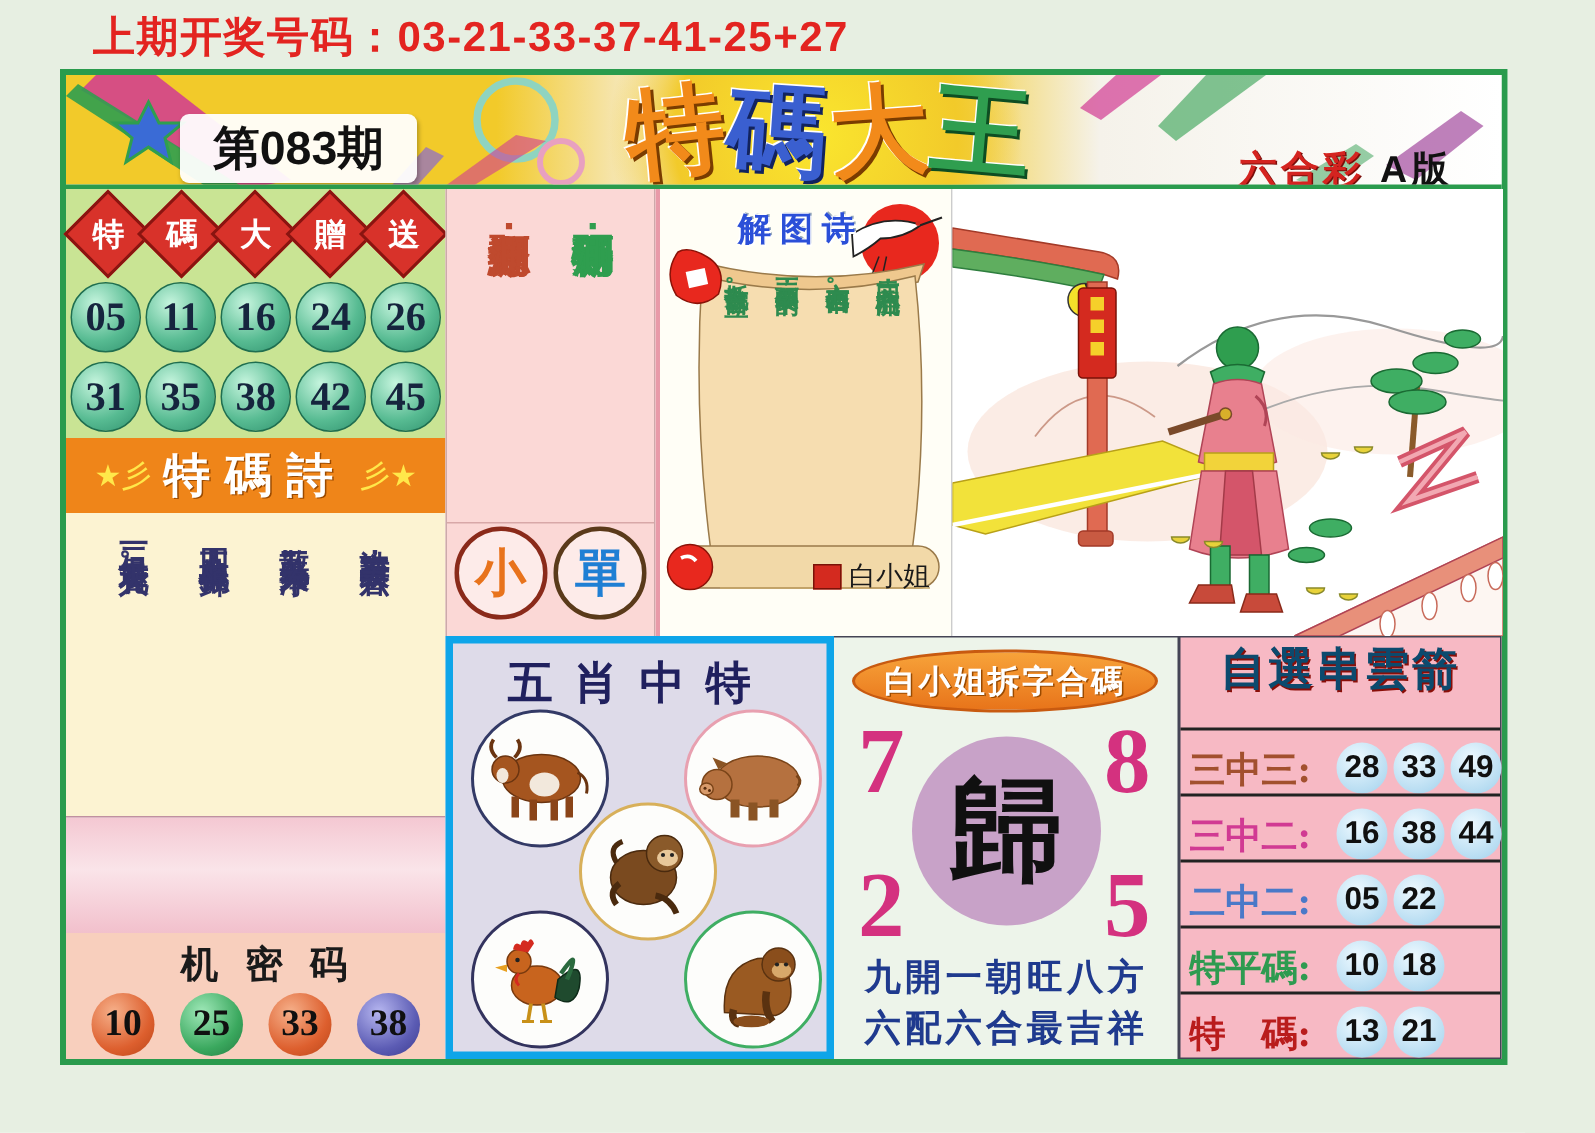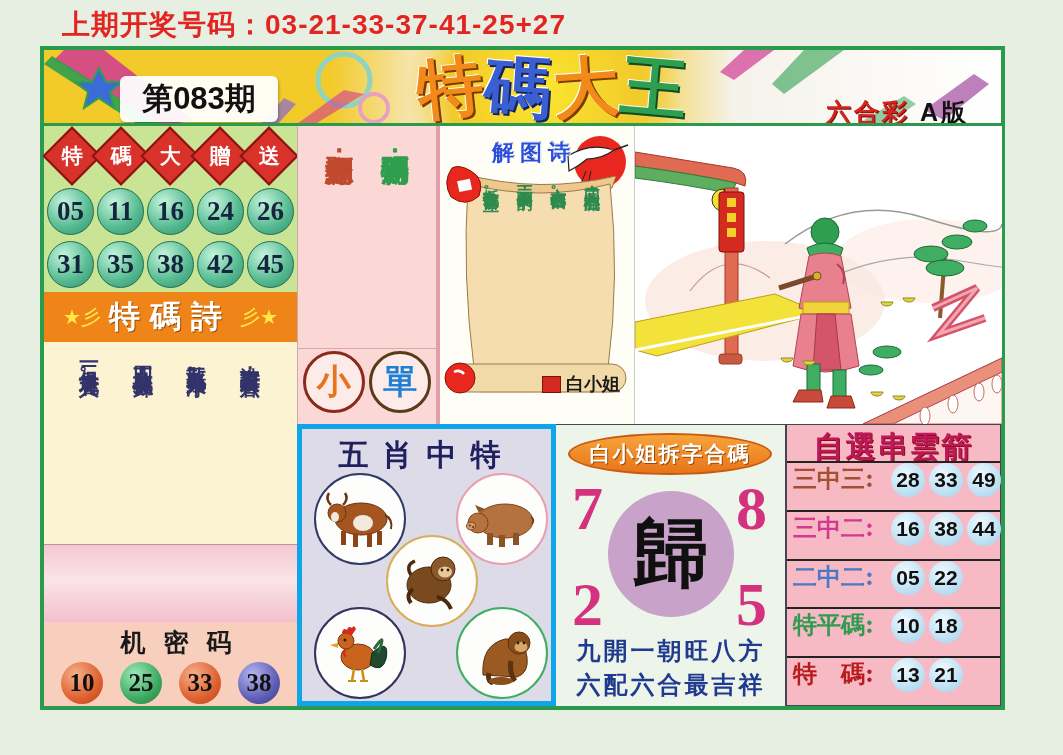--- a/index.html
+++ b/index.html
@@ -77,21 +77,21 @@
            box-sizing:border-box;border-left:3px solid #e89aa8;overflow:hidden;}
   .scrollp svg{position:absolute;left:0;top:0;}
   .scrolltitle{position:absolute;left:34px;top:12px;width:120px;text-align:center;font-size:22px;font-weight:900;
                color:#2b4fd8;letter-spacing:6px;text-shadow:1px 1px 0 #fff,-1px -1px 0 #fff,1px -1px 0 #9ab;}
   .scrolllines{position:absolute;left:40px;top:50px;width:122px;height:172px;display:flex;flex-direction:row-reverse;
                justify-content:space-between;}
   .scrolllines .vline{writing-mode:vertical-rl;text-orientation:upright;font-family:"DejaVu Serif","Liberation Serif",serif;
                font-size:16px;font-weight:900;color:#2e8b4f;letter-spacing:1px;}
   .signline{position:absolute;right:14px;top:246px;display:flex;align-items:center;gap:5px;}
   .seal{width:17px;height:15px;background:#d42a1f;border:1px solid #7a1208;}
-  .signname{font-size:18px;font-weight:700;color:#1a1a1a;}
+  .signname{font-size:18px;font-weight:400;color:#1a1a1a;}
   
   .illus{position:absolute;left:590px;top:76px;width:367px;height:298px;background:#ffffff;box-sizing:border-box;
          border-left:1px solid #ccc;}
   
   .zodiac{position:absolute;left:253px;top:374px;width:259px;height:282px;background:#dedbe9;
           box-sizing:border-box;border:5px solid #0ea5e9;}
   .ztitle{text-align:center;margin-top:6px;font-size:30px;font-weight:900;color:#20205e;letter-spacing:14px;
           font-family:"DejaVu Serif","Liberation Serif",serif;}
   .zc{position:absolute;width:88px;height:88px;border-radius:50%;background:#fdfdfb;display:flex;
       align-items:center;justify-content:center;}
@@ -111,23 +111,23 @@
   .cn-tl{left:16px;top:52px;} .cn-tr{right:18px;top:52px;}
   .cn-bl{left:16px;top:148px;} .cn-br{right:18px;top:148px;}
   .ccirc{position:absolute;left:52px;top:66px;width:126px;height:126px;border-radius:50%;background:#c8a2c8;
          display:flex;align-items:center;justify-content:center;}
   .ccirc span{font-size:76px;font-weight:900;color:#101010;font-family:"DejaVu Sans",sans-serif;}
   .cline{position:absolute;left:0;width:230px;text-align:center;font-size:24px;font-weight:900;color:#1f3a8e;letter-spacing:3px;}
   .cl1{top:210px;} .cl2{top:244px;}
   
   .arrowp{position:absolute;left:742px;top:374px;width:215px;height:282px;background:#f7b9c4;
           box-sizing:border-box;border:1px solid #445;display:flex;flex-direction:column;}
-  .atitle{height:36px;line-height:44px;text-align:center;font-size:30px;font-weight:900;color:#be185d;
+  .atitle{height:60px;line-height:44px;text-align:center;font-size:30px;font-weight:900;color:#0c4a6e;
           letter-spacing:2px;text-shadow:1px 1px 0 #8a0e08;}
-  .arow{flex:1;display:flex;align-items:flex-start;border-top:2px solid #222;padding-left:6px;gap:4px;}
+  .arow{flex:1;display:flex;align-items:flex-end;border-top:2px solid #222;padding-left:6px;gap:4px;}
   .arow .rl{font-size:24px;font-weight:900;width:94px;flex:none;font-family:"DejaVu Serif","Liberation Serif",serif;}
   .r0 .rl{color:#a2502e;} .r1 .rl{color:#d13a93;} .r2 .rl{color:#4a79c8;}
   .r3 .rl{color:#2e9b50;} .r4 .rl{color:#b91c1c;}
   .chip{width:34px;height:34px;border-radius:50%;flex:none;
         background:radial-gradient(circle at 40% 32%,#eef9ff,#b8ddf2 70%,#9ecfec);
         display:flex;align-items:center;justify-content:center;font-size:21px;font-weight:700;color:#101010;}
 </style>
 </head>
 <body>
 

